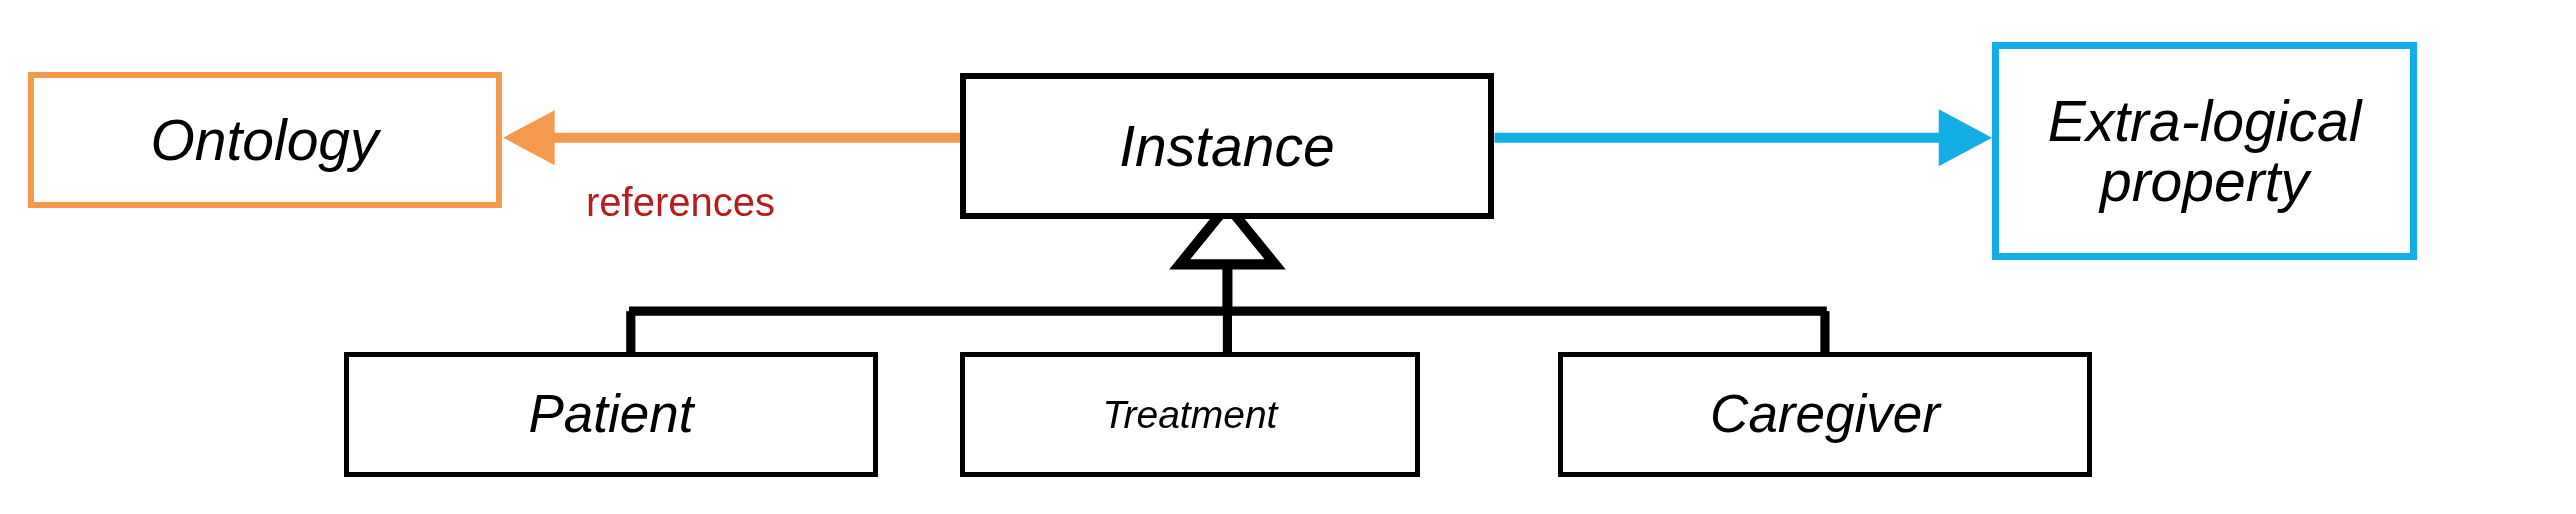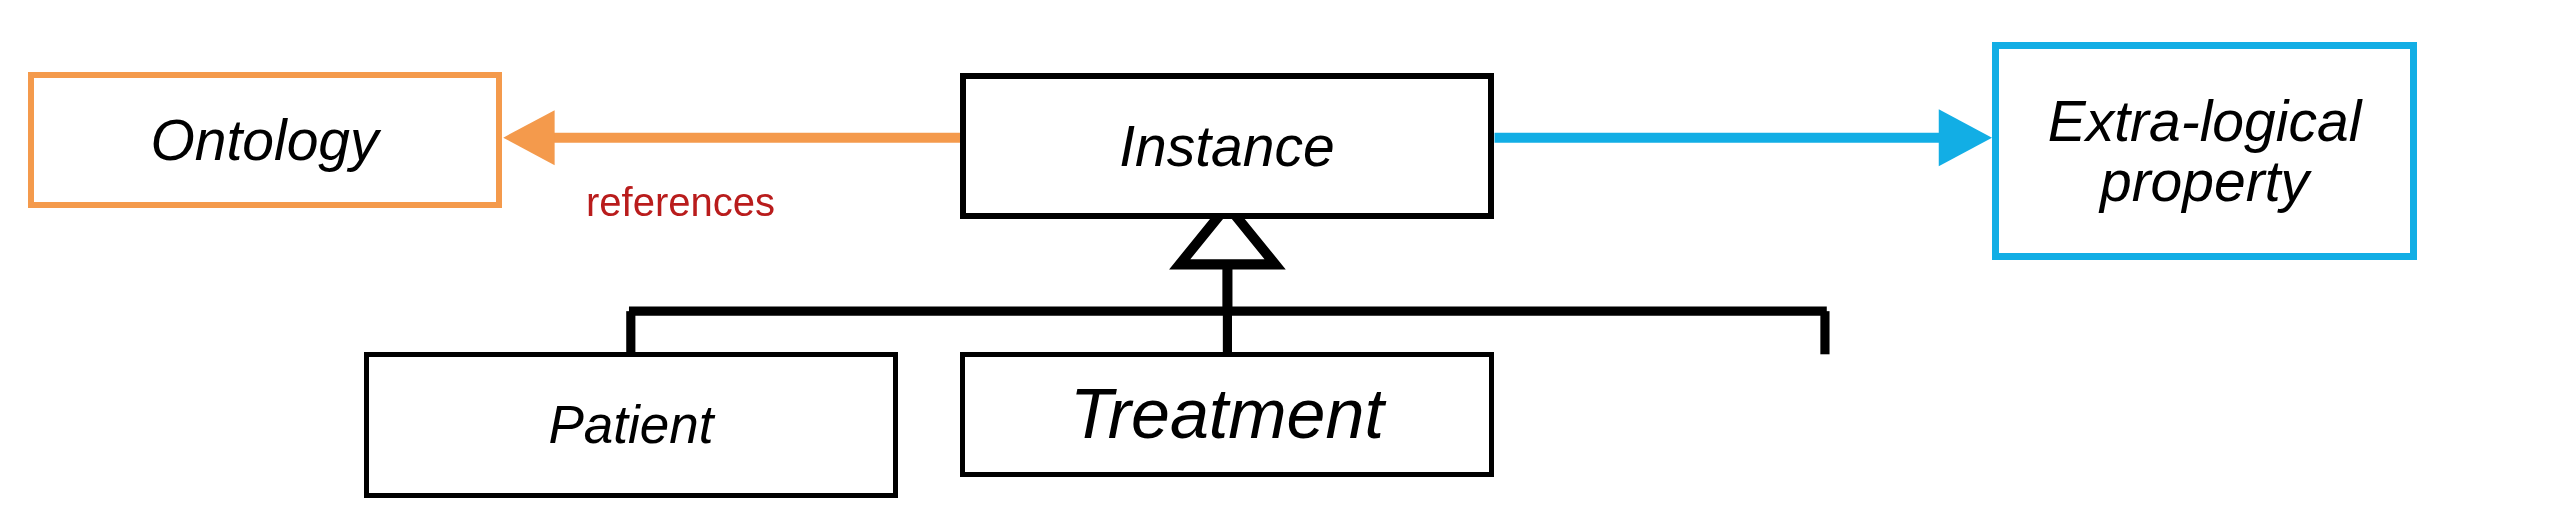--- a/index.html
+++ b/index.html
@@ -57,30 +57,30 @@
   #box-extra-logical-property {
     left: 1992px; top: 30px;
     width: 425px; height: 218px;
     border: 7.3px solid var(--cyan);
     font-size: 57px;
     margin-top: 12px;
   }
 
   
   #box-patient {
-    left: 364px;  top: 352px;
-    width: 534px; height: 146px;
+    left: 344px;  top: 352px;
+    width: 534px; height: 125px;
     border: 5.5px solid #000000;
     font-size: 53px;
   }
   #box-treatment {
     left: 960px; top: 352px;
-    width: 534px; height: 125px;
+    width: 460px; height: 125px;
     border: 5.5px solid #000000;
-    font-size: 70px;
+    font-size: 39px;
   }
   #box-caregiver {
     left: 1558px; top: 352px;
     width: 534px; height: 125px;
     border: 5.5px solid #000000;
     font-size: 53px;
   }
 
   
   .edge-label {
@@ -144,18 +144,21 @@
   </div>
 
   <div class="node-box" id="box-patient">
     <span class="node-label">Patient</span>
   </div>
 
   <div class="node-box" id="box-treatment">
     <span class="node-label">Treatment</span>
   </div>
 
+  <div class="node-box" id="box-caregiver">
+    <span class="node-label">Caregiver</span>
+  </div>
 
   <div class="edge-label" id="label-references">references</div>
 
 
 </div>
 
 
 </body></html>

